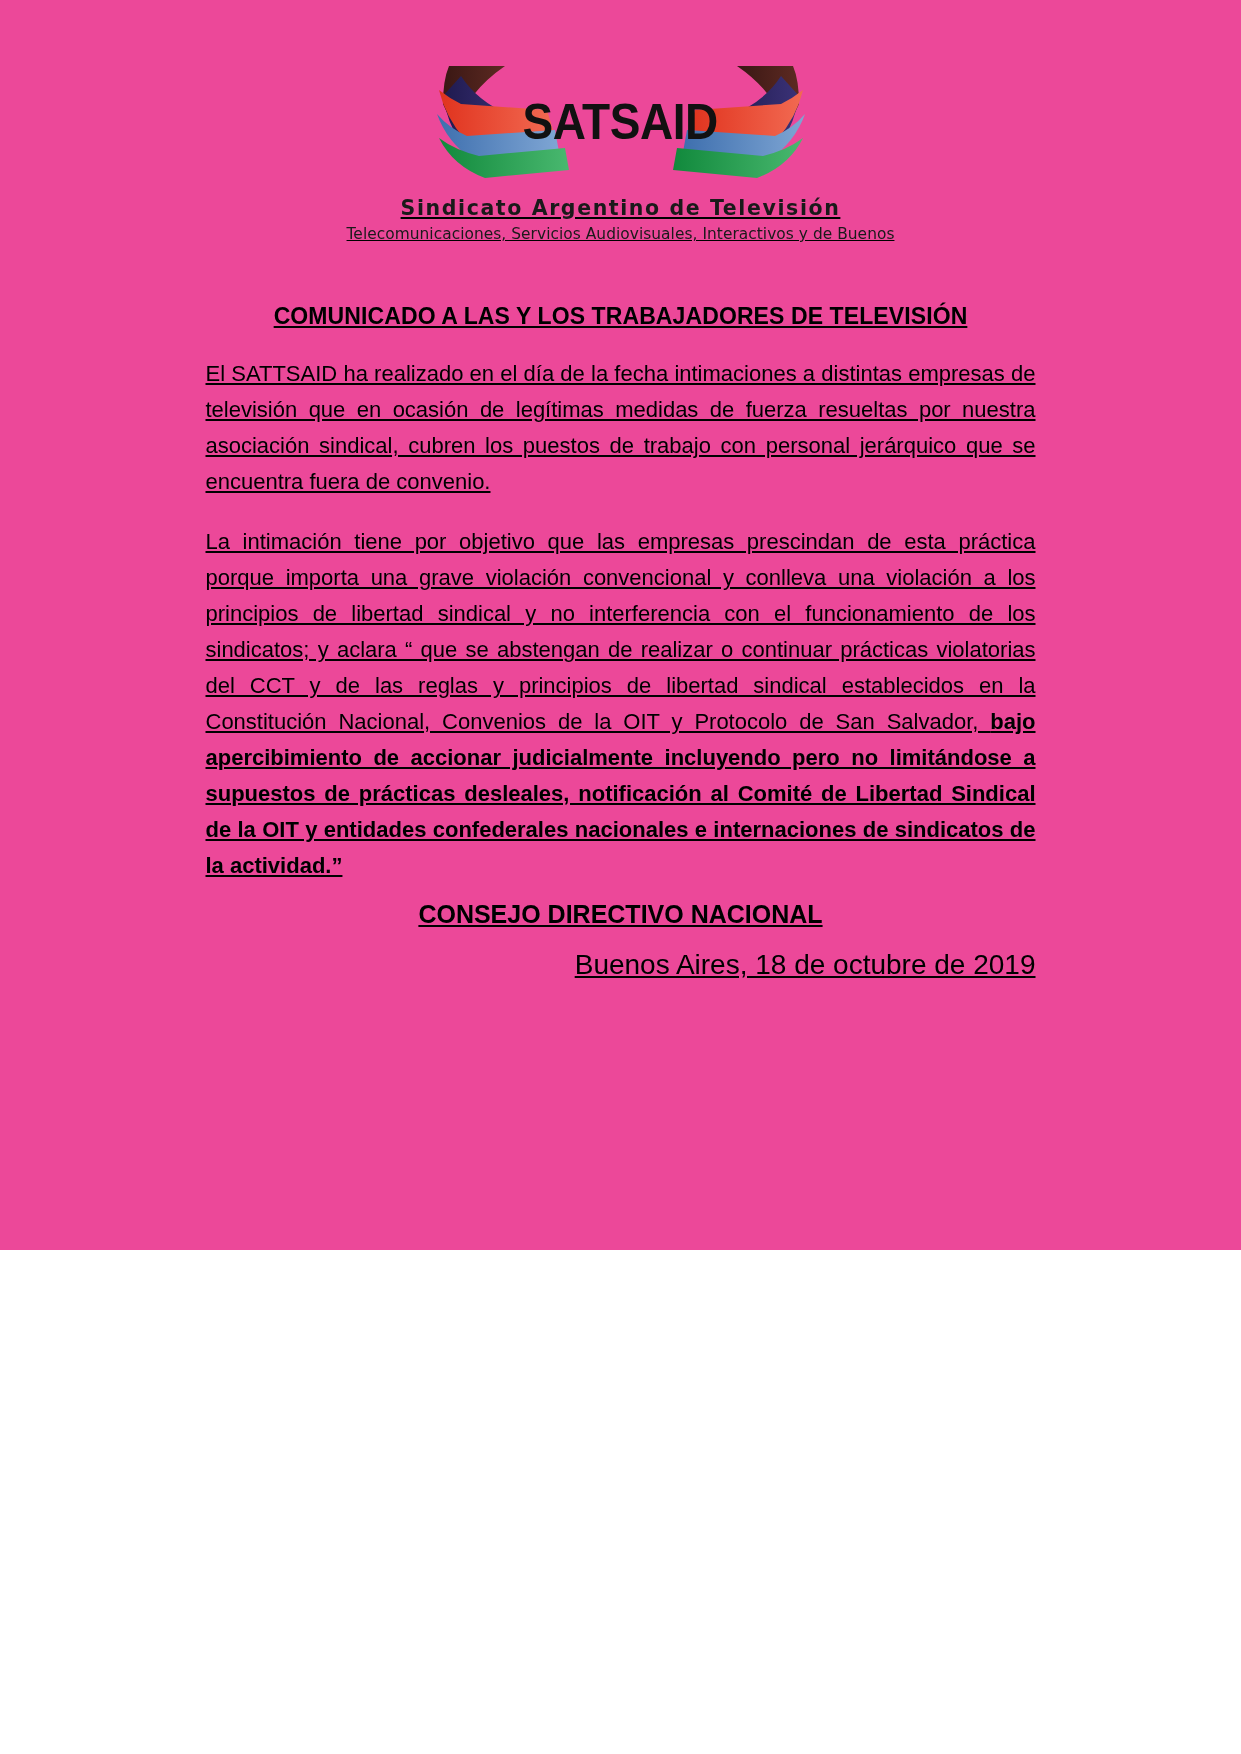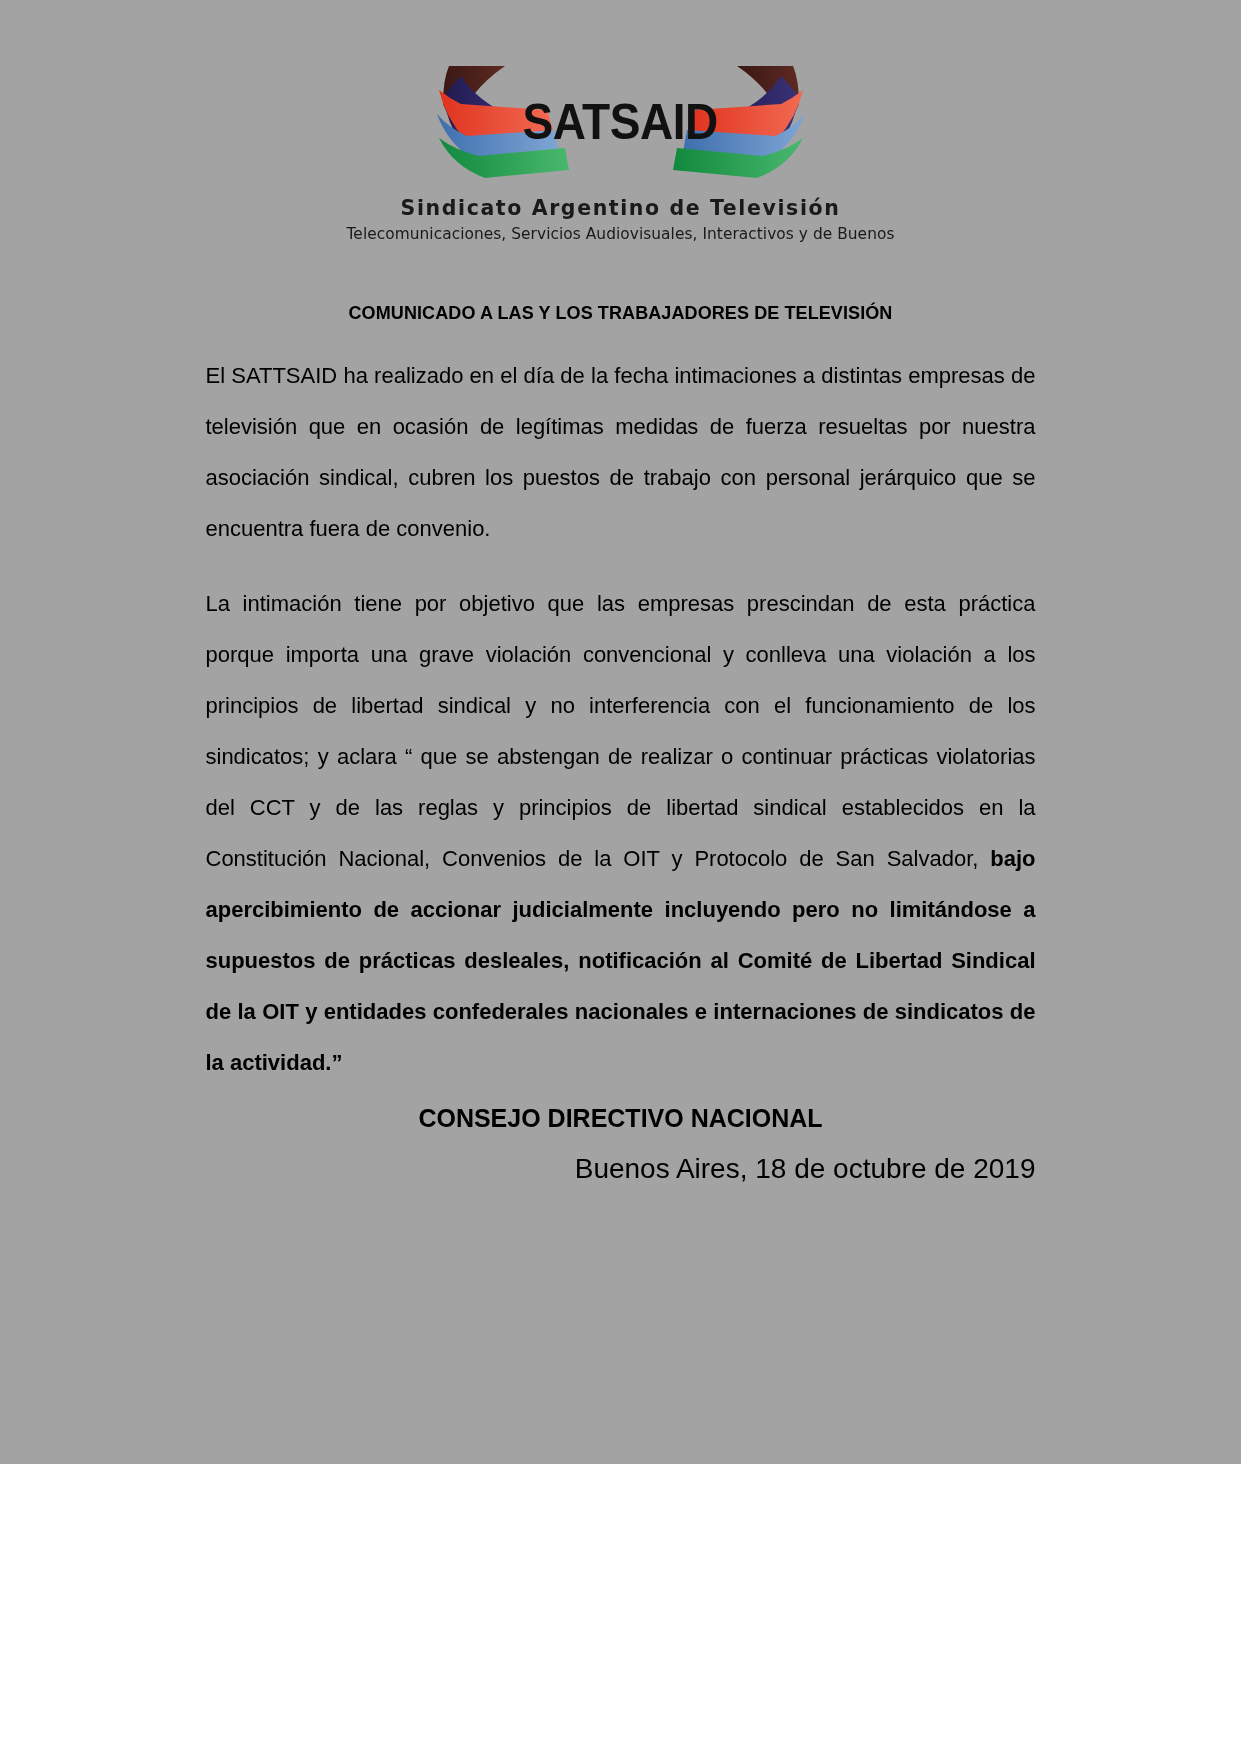--- a/index.html
+++ b/index.html
@@ -12,24 +12,25 @@
     width: 1241px;
     height: 1754px;
     position: relative;
     font-family: "Liberation Sans", sans-serif;
     color: #000000;
     overflow: hidden;
   }
 
   .page {
     width: 1241px;
-    height: 1464px;
+    height: 1250px;
     position: relative;
-    background: #a3a3a3;
+    background: #ec4899;
     box-sizing: border-box;
+    text-decoration: underline;
   }
 
   
   .logo-block {
     width: 100%;
     padding-top: 52px;
     display: flex;
     flex-direction: column;
     align-items: center;
   }
@@ -86,31 +87,31 @@
   .doc-body {
     margin: 0 auto;
     padding-top: 60px;
     width: 830px;
   }
 
   .doc-title {
     text-align: center;
     font-family: "Liberation Sans Narrow", "Liberation Sans", sans-serif;
     font-weight: bold;
-    font-size: 18px;
+    font-size: 23px;
     letter-spacing: 0.1px;
     color: #000000;
     margin: 0 0 26px 0;
   }
 
   .para {
     text-align: justify;
     font-family: "Liberation Sans Narrow", "Liberation Sans", sans-serif;
     font-size: 22px;
-    line-height: 51px;
+    line-height: 36px;
     color: #000000;
     margin: 0 0 24px 0;
     hyphens: none;
   }
   .para:last-of-type { margin-bottom: 0; }
   .para b, .para strong { font-weight: bold; }
 
   .signature {
     text-align: center;
     font-family: "Liberation Sans Narrow", "Liberation Sans", sans-serif;

